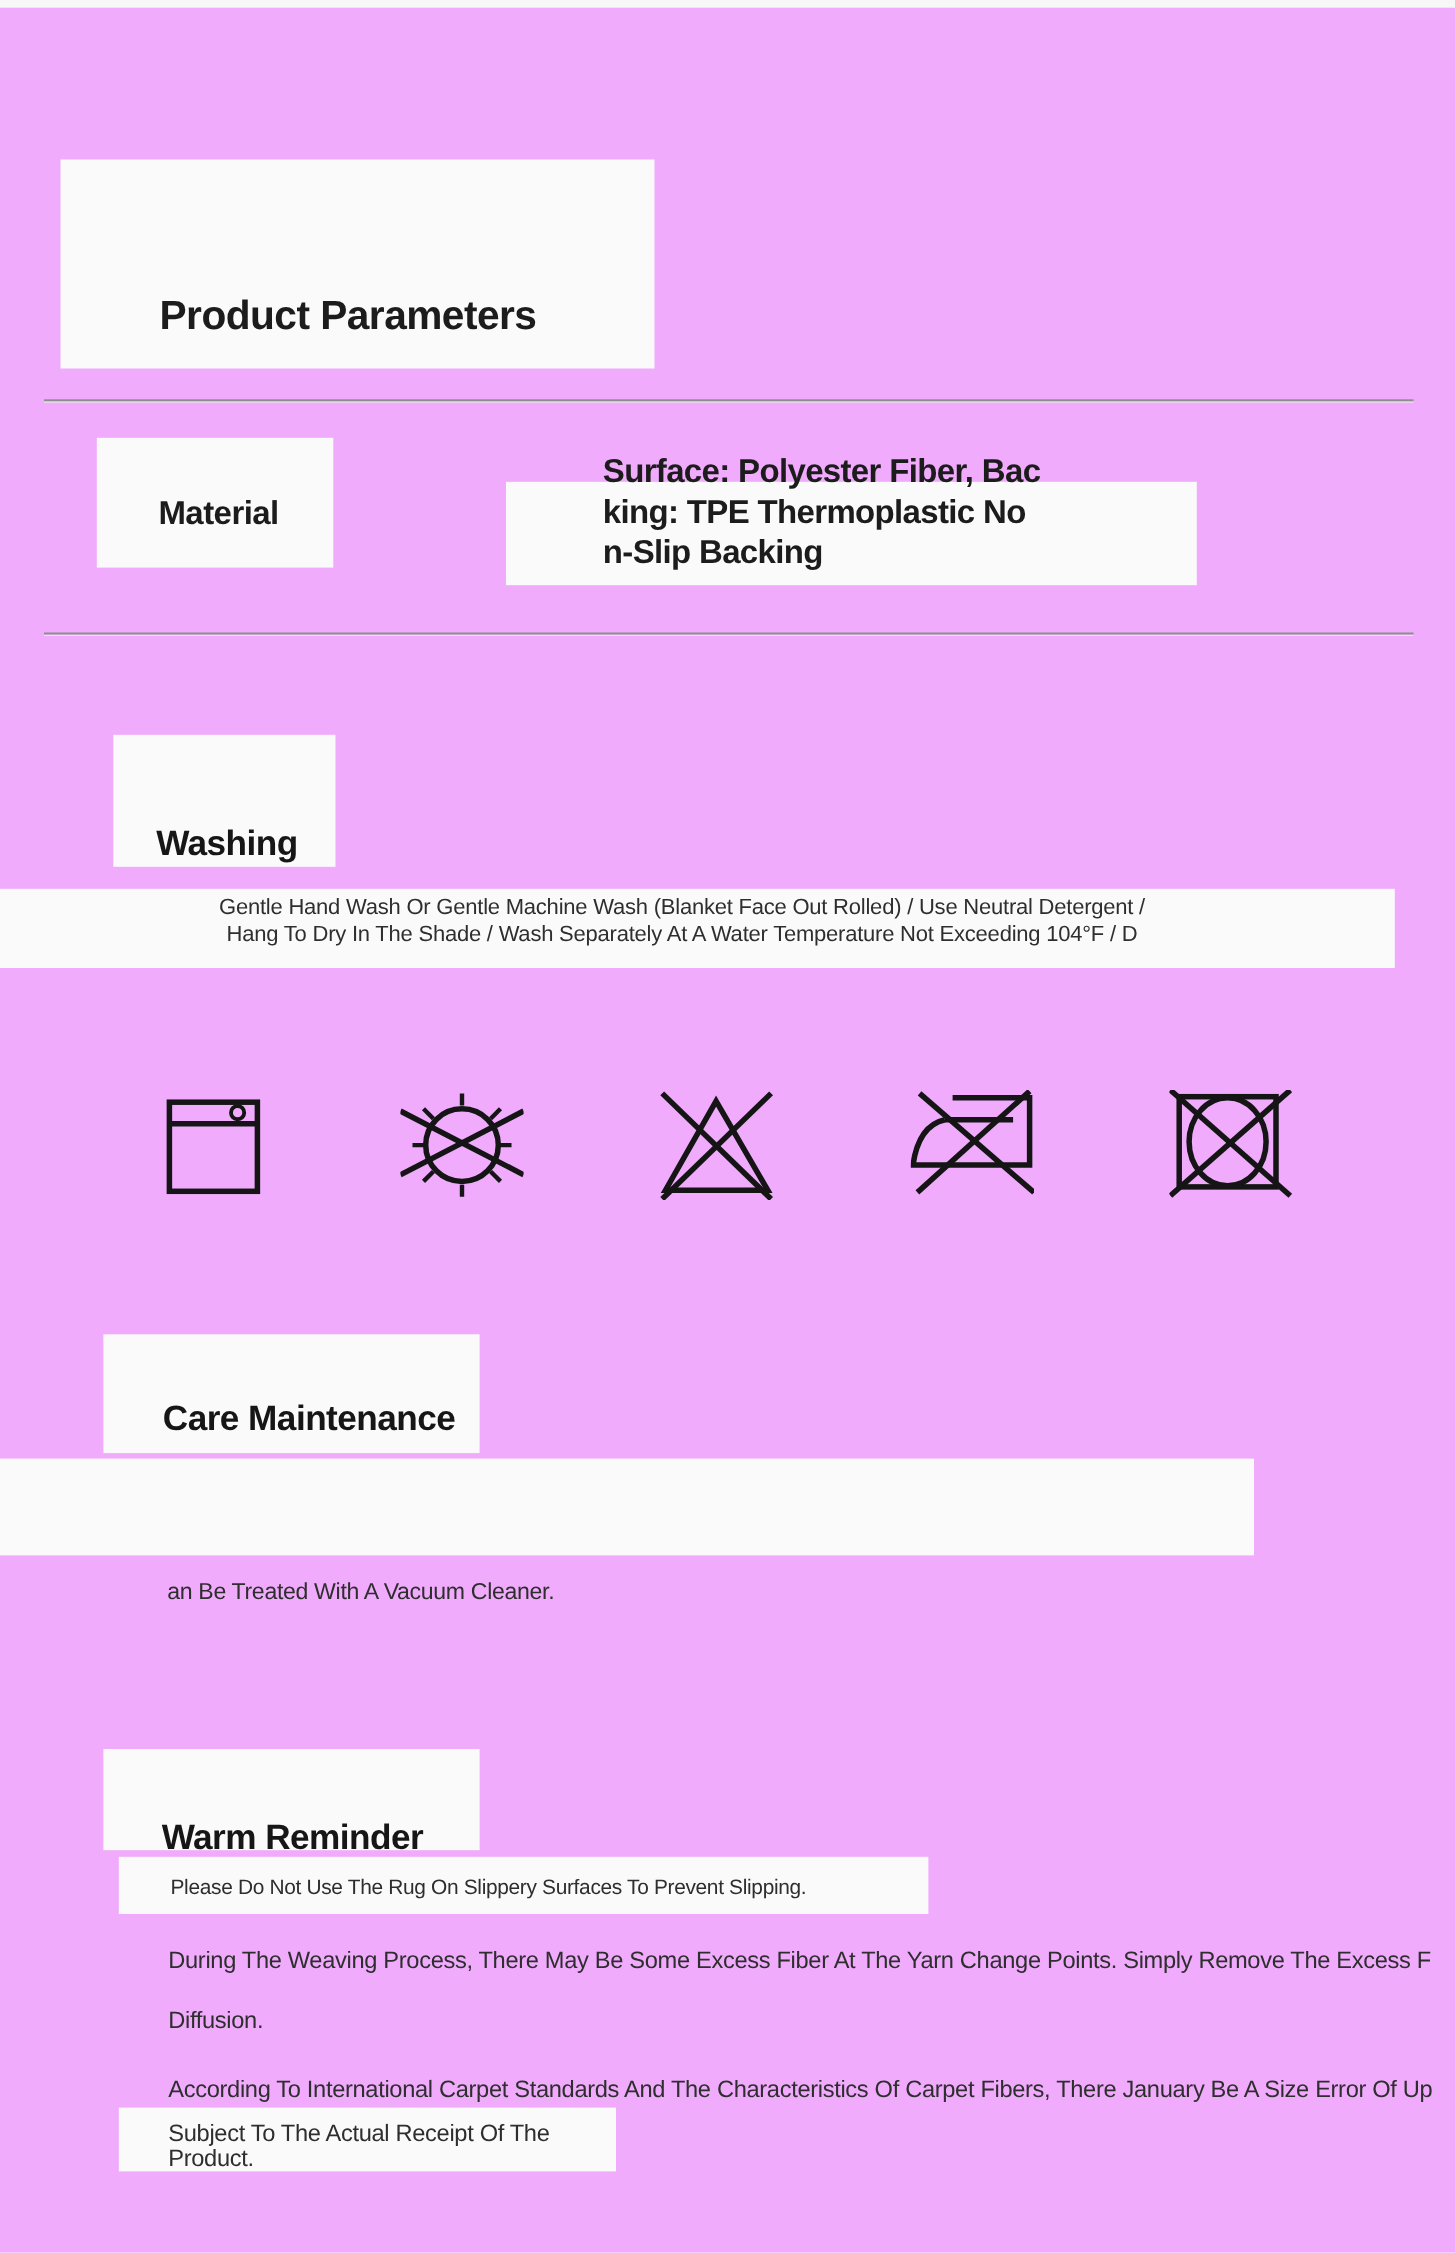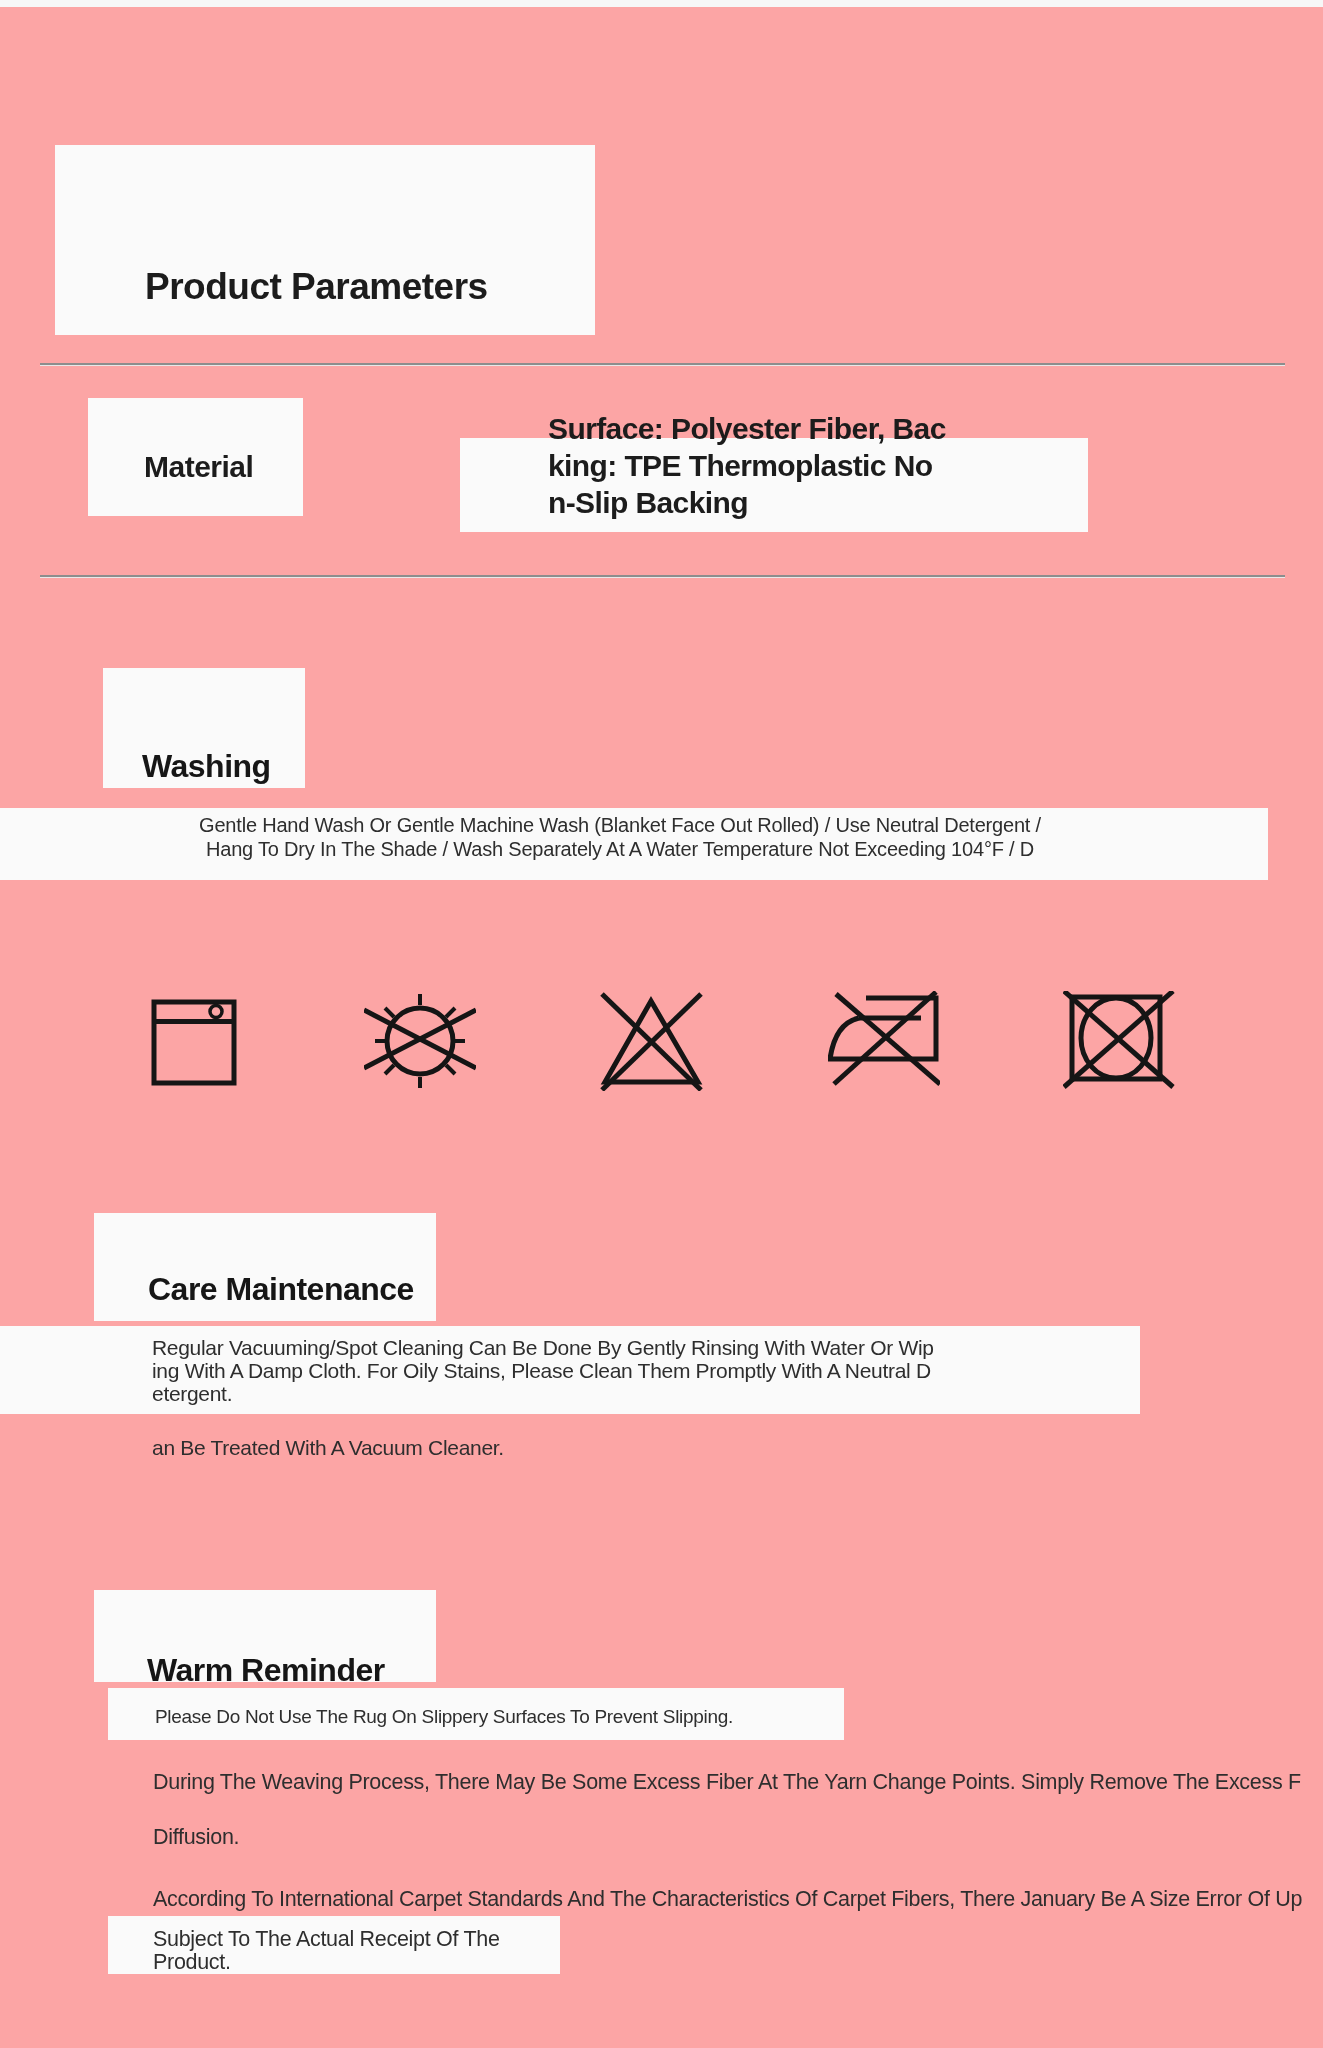--- a/index.html
+++ b/index.html
@@ -1,18 +1,18 @@
 <!DOCTYPE html>
 <html><head>
 <meta charset="utf-8">
 <style>
   html,body { margin:0; padding:0; background:#ffffff; }
   .page {
     position:relative; width:1323px; height:2048px; overflow:hidden;
-    background:#fca5a5; font-family:"Liberation Sans", sans-serif; color:#242424;
+    background:#f0abfc; font-family:"Liberation Sans", sans-serif; color:#242424;
   }
   
   .patch { position:absolute; background:#fafafa; pointer-events:none; }
   .patch.top-strip   { left:0;    top:0;    width:1323px; height:7px;  background:#f7f7f7; }
   .patch.title-bg    { left:55px; top:145px; width:540px; height:190px; }
   .patch.mat-label-bg{ left:88px; top:398px; width:215px; height:118px; }
   .patch.mat-val-bg  { left:460px;top:438px; width:628px; height:94px;  }
   .patch.wash-h-bg   { left:103px;top:668px; width:202px; height:120px; }
   .patch.wash-p-bg   { left:0;    top:808px; width:1268px;height:72px;  }
   .patch.care-h-bg   { left:94px; top:1213px;width:342px; height:108px; }
@@ -157,25 +157,20 @@
         <ellipse cx="53" cy="47" rx="35" ry="40"></ellipse>
         <path d="M 1,0 L 110,96"></path>
         <path d="M 110,0 L 1,96"></path>
       </svg>
     </div>
 
   </div>
 
   <h2 class="h-section h-care">Care Maintenance</h2>
 
-  <div class="care-para p1">
-    <div class="line">Regular Vacuuming/Spot Cleaning Can Be Done By Gently Rinsing With Water Or Wip</div>
-    <div class="line">ing With A Damp Cloth. For Oily Stains, Please Clean Them Promptly With A Neutral D</div>
-    <div class="line">etergent.</div>
-  </div>
 
   <div class="care-para p2">
     <div class="line">an Be Treated With A Vacuum Cleaner.</div>
   </div>
 
   <h2 class="h-section h-reminder">Warm Reminder</h2>
 
   <div class="rem-item r1">Please Do Not Use The Rug On Slippery Surfaces To Prevent Slipping.</div>
   <div class="rem-item r2">During The Weaving Process, There May Be Some Excess Fiber At The Yarn Change Points. Simply Remove The Excess F</div>
   <div class="rem-item r3">Diffusion.</div>

